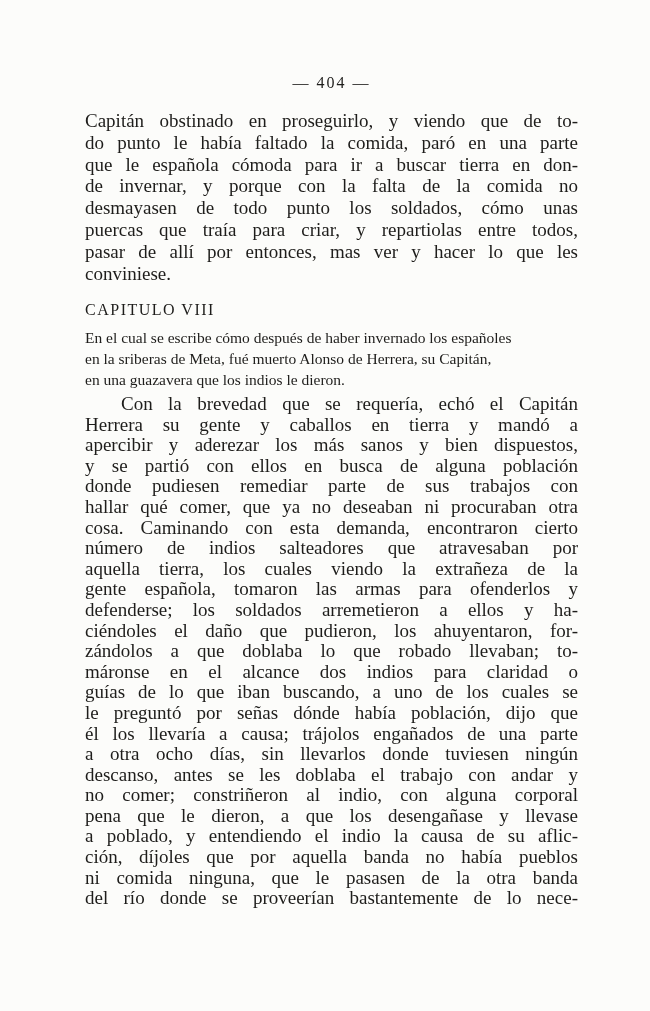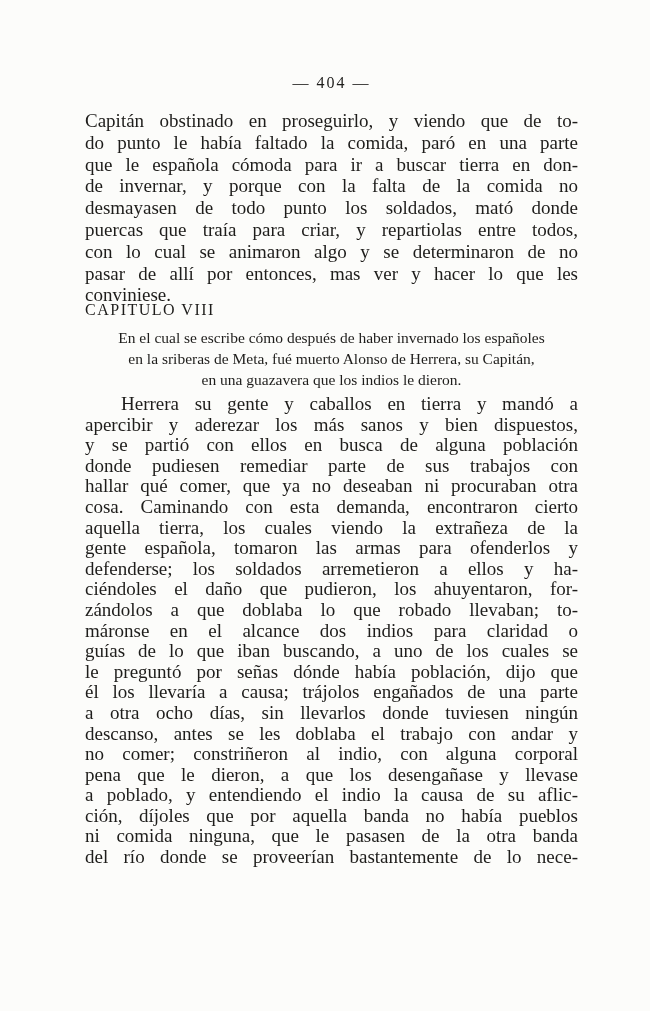--- a/index.html
+++ b/index.html
@@ -48,21 +48,21 @@
     text-align: left;
     font-size: 16px;
     letter-spacing: 1.5px;
   }
   .caption {
     top: 327px;
     font-size: 15.5px;
     line-height: 21px;
   }
   .caption .line {
-    text-align: center;
+    text-align: left;
   }
   .p2 {
     top: 394px;
     font-size: 19px;
     line-height: 20.6px;
   }
   .p2 .line:first-child {
     text-indent: 36px;
   }
 </style>
@@ -71,42 +71,43 @@
 
 <div class="page">
 
   <div class="textblock page-number">— 404 —</div>
 
   <div class="textblock para p1">
       <div class="line">Capitán obstinado en proseguirlo, y viendo que de to-</div>
       <div class="line">do punto le había faltado la comida, paró en una parte</div>
       <div class="line">que le española cómoda para ir a buscar tierra en don-</div>
       <div class="line">de invernar, y porque con la falta de la comida no</div>
-      <div class="line">desmayasen de todo punto los soldados, mató donde</div>
+      <div class="line">desmayasen de todo punto los soldados, cómo unas</div>
       <div class="line">puercas que traía para criar, y repartiolas entre todos,</div>
-      <div class="line">con lo cual se animaron algo y se determinaron de no</div>
       <div class="line">pasar de allí por entonces, mas ver y hacer lo que les</div>
       <div class="line">conviniese.</div>
     </div>
 
   <div class="textblock chapter-heading">CAPITULO VIII</div>
 
   <div class="textblock caption">
       <div class="line">En el cual se escribe cómo después de haber invernado los españoles</div>
       <div class="line">en la sriberas de Meta, fué muerto Alonso de Herrera, su Capitán,</div>
       <div class="line">en una guazavera que los indios le dieron.</div>
     </div>
 
   <div class="textblock para p2">
+      <div class="line">Con la brevedad que se requería, echó el Capitán</div>
       <div class="line">Herrera su gente y caballos en tierra y mandó a</div>
       <div class="line">apercibir y aderezar los más sanos y bien dispuestos,</div>
       <div class="line">y se partió con ellos en busca de alguna población</div>
       <div class="line">donde pudiesen remediar parte de sus trabajos con</div>
       <div class="line">hallar qué comer, que ya no deseaban ni procuraban otra</div>
       <div class="line">cosa. Caminando con esta demanda, encontraron cierto</div>
+      <div class="line">número de indios salteadores que atravesaban por</div>
       <div class="line">aquella tierra, los cuales viendo la extrañeza de la</div>
       <div class="line">gente española, tomaron las armas para ofenderlos y</div>
       <div class="line">defenderse; los soldados arremetieron a ellos y ha-</div>
       <div class="line">ciéndoles el daño que pudieron, los ahuyentaron, for-</div>
       <div class="line">zándolos a que doblaba lo que robado llevaban; to-</div>
       <div class="line">máronse en el alcance dos indios para claridad o</div>
       <div class="line">guías de lo que iban buscando, a uno de los cuales se</div>
       <div class="line">le preguntó por señas dónde había población, dijo que</div>
       <div class="line">él los llevaría a causa; trájolos engañados de una parte</div>
       <div class="line">a otra ocho días, sin llevarlos donde tuviesen ningún</div>

